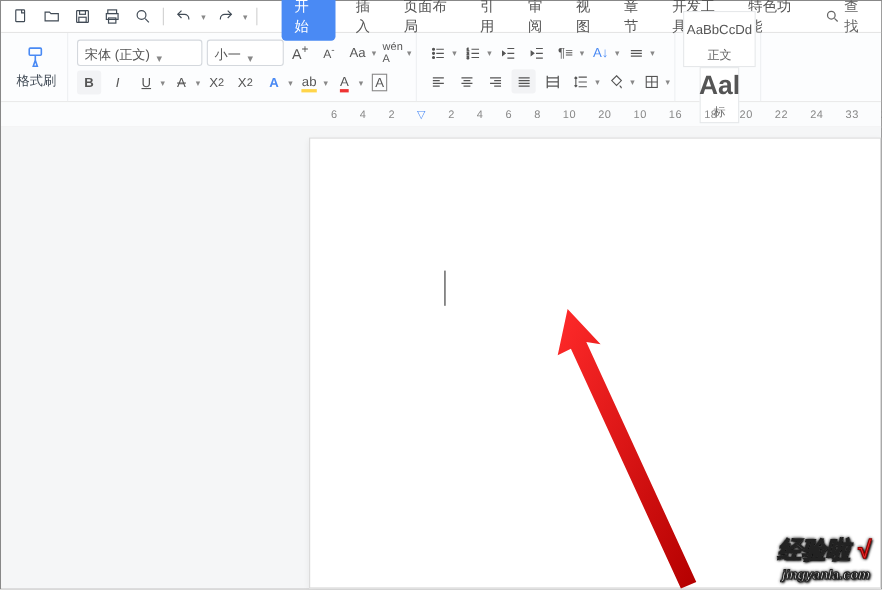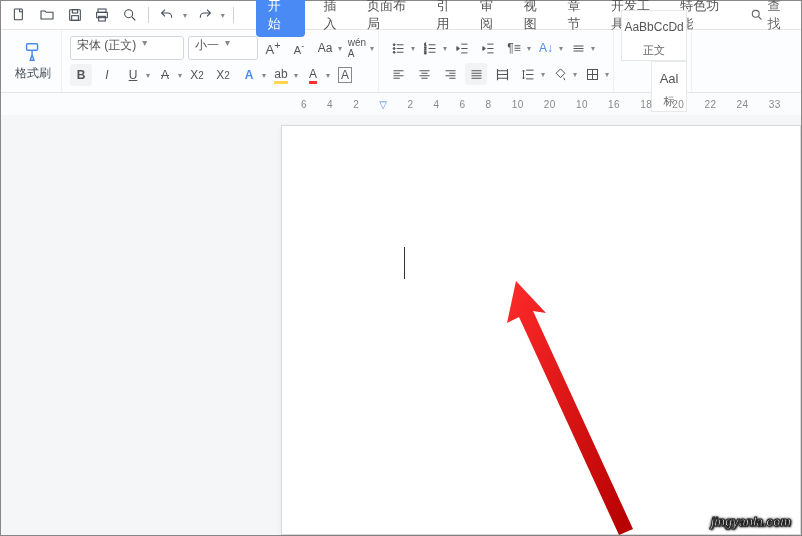--- a/index.html
+++ b/index.html
@@ -9,27 +9,27 @@
   .qbtn svg{width:16px;height:16px}
   .sep{width:1px;height:16px;background:#d0d0d0}
   .tabs{display:flex;align-items:center;gap:18px;margin-left:14px;font-size:13px;color:#555}
   .tab{cursor:pointer}
   .tab.active{background:#4a8af4;color:#fff;padding:4px 12px;border-radius:4px}
   .ribbon{height:62px;background:#fcfdfe;border-bottom:1px solid #e5e5e5;display:flex;align-items:stretch;padding:0 4px;gap:4px}
   .group{display:flex;flex-direction:column;justify-content:center;padding:0 4px;border-right:1px solid #eef0f2}
   .fmt{display:flex;flex-direction:column;align-items:center;justify-content:center;padding:0 6px;gap:2px;color:#414b56}
   .fmt svg{width:22px;height:22px}
   .row{display:flex;align-items:center;gap:4px}
-  .sel{background:#fff;border:1px solid #d4d8dd;border-radius:3px;height:22px;display:flex;align-items:flex-start;padding:0 6px;color:#555;gap:6px}
+  .sel{background:#fff;border:1px solid #d4d8dd;border-radius:3px;height:22px;display:flex;align-items:flex-end;padding:0 6px;color:#555;gap:6px}
   .sel .dd{color:#888;font-size:10px}
   .ic{width:22px;height:22px;display:flex;align-items:center;justify-content:center;color:#555;border-radius:3px;cursor:pointer}
   .ic.box{background:#f2f3f5}
   .ic svg{width:15px;height:15px}
   .dd-small{font-size:8px;color:#888;margin-left:-2px}
-  .styles{display:flex;align-items:flex-end}
+  .styles{display:flex;align-items:center}
   .stylecard{width:64px;display:flex;flex-direction:column;align-items:center;justify-content:center;border:1px solid #e6e8ea;margin-left:-1px;background:#fff;cursor:pointer}
   .stylecard .prev{font-family:Arial;height:32px;display:flex;align-items:center}
   .stylecard .lbl{font-size:11px;color:#666;padding-bottom:2px}
   .ruler{height:22px;background:#fbfcfd;border-bottom:1px solid #e9e9e9;display:flex;align-items:center;font-size:10px;color:#888;padding-left:300px;gap:20px;letter-spacing:.5px}
   .ruler span{width:30px;text-align:center}
   .workspace{position:absolute;top:114px;bottom:0;left:0;right:0;background:#f5f6f7}
   .page{position:absolute;left:280px;top:10px;right:0;bottom:0;background:#fff;border:1px solid #d9d9d9;box-shadow:0 2px 6px rgba(0,0,0,.06)}
   .doc-text{position:absolute;left:120px;top:120px;font-size:30px;color:#1296db;font-weight:500}
   .caret{display:inline-block;width:1px;height:32px;background:#333;vertical-align:-6px;margin-left:2px}
   .arrow{position:absolute;left:400px;top:156px;width:240px;height:270px;pointer-events:none}
@@ -277,21 +277,21 @@
           <span class="dd-small">▾</span>
       </div>
     </div>
 
     <div class="group styles">
       <div class="stylecard">
         <div class="prev" style="font-size:12px">AaBbCcDd</div>
         <div class="lbl">正文</div>
       </div>
       <div class="stylecard" style="width:34px">
-        <div class="prev" style="font-size:13px;font-weight:400">Aal</div>
+        <div class="prev" style="font-size:24px;font-weight:700">Aal</div>
         <div class="lbl">标</div>
       </div>
     </div>
   </div>
 
   <div class="ruler">
     <span>6</span>
       <span>4</span>
       <span>2</span>
     <span style="color:#4a8af4">▽</span>
@@ -320,16 +320,17 @@
     <svg class="arrow" viewBox="0 0 240 270">
       <defs>
           <linearGradient id="g" x1="0" y1="0" x2="1" y2="1">
             <stop offset="0" stop-color="#ff2a2a"></stop>
             <stop offset="1" stop-color="#b40000"></stop>
           </linearGradient>
         </defs>
       <path d="M115 10 L145 42 L132 40 L232 258 L218 264 L118 46 L106 52 Z" fill="url(#g)"></path>
     </svg>
     <div class="watermark">
+      <div class="l1"><span>经验啦</span> <span class="chk">√</span></div>
       <div class="l2">jingyanla.com</div>
     </div>
   </div>
 </div>
 
 </body></html>

